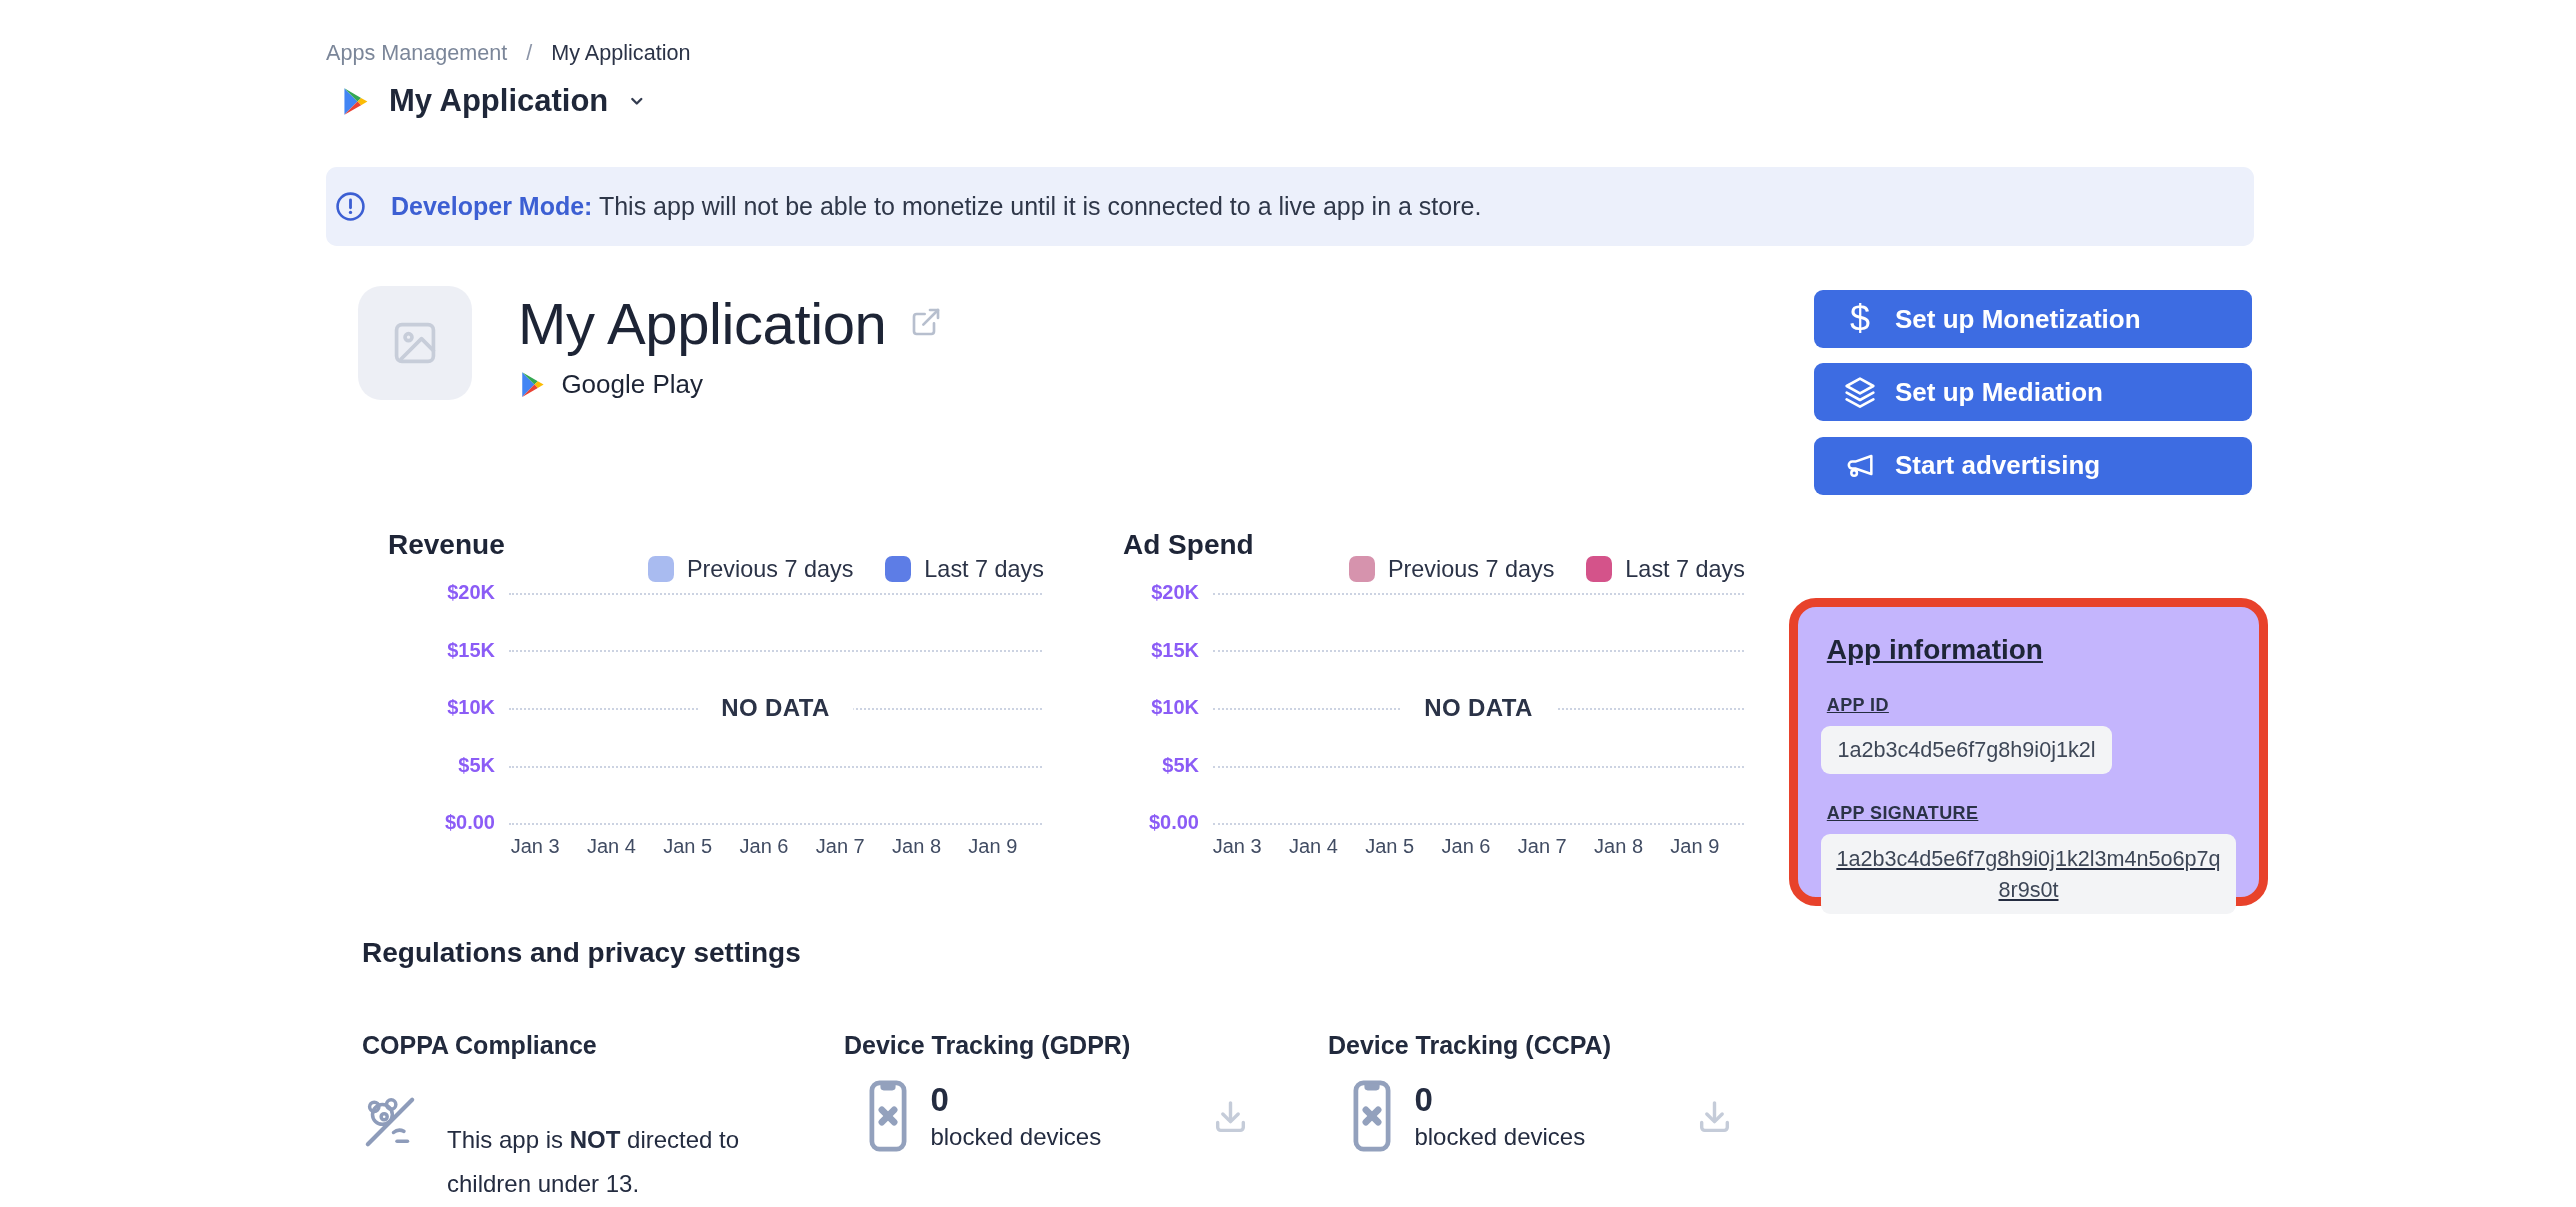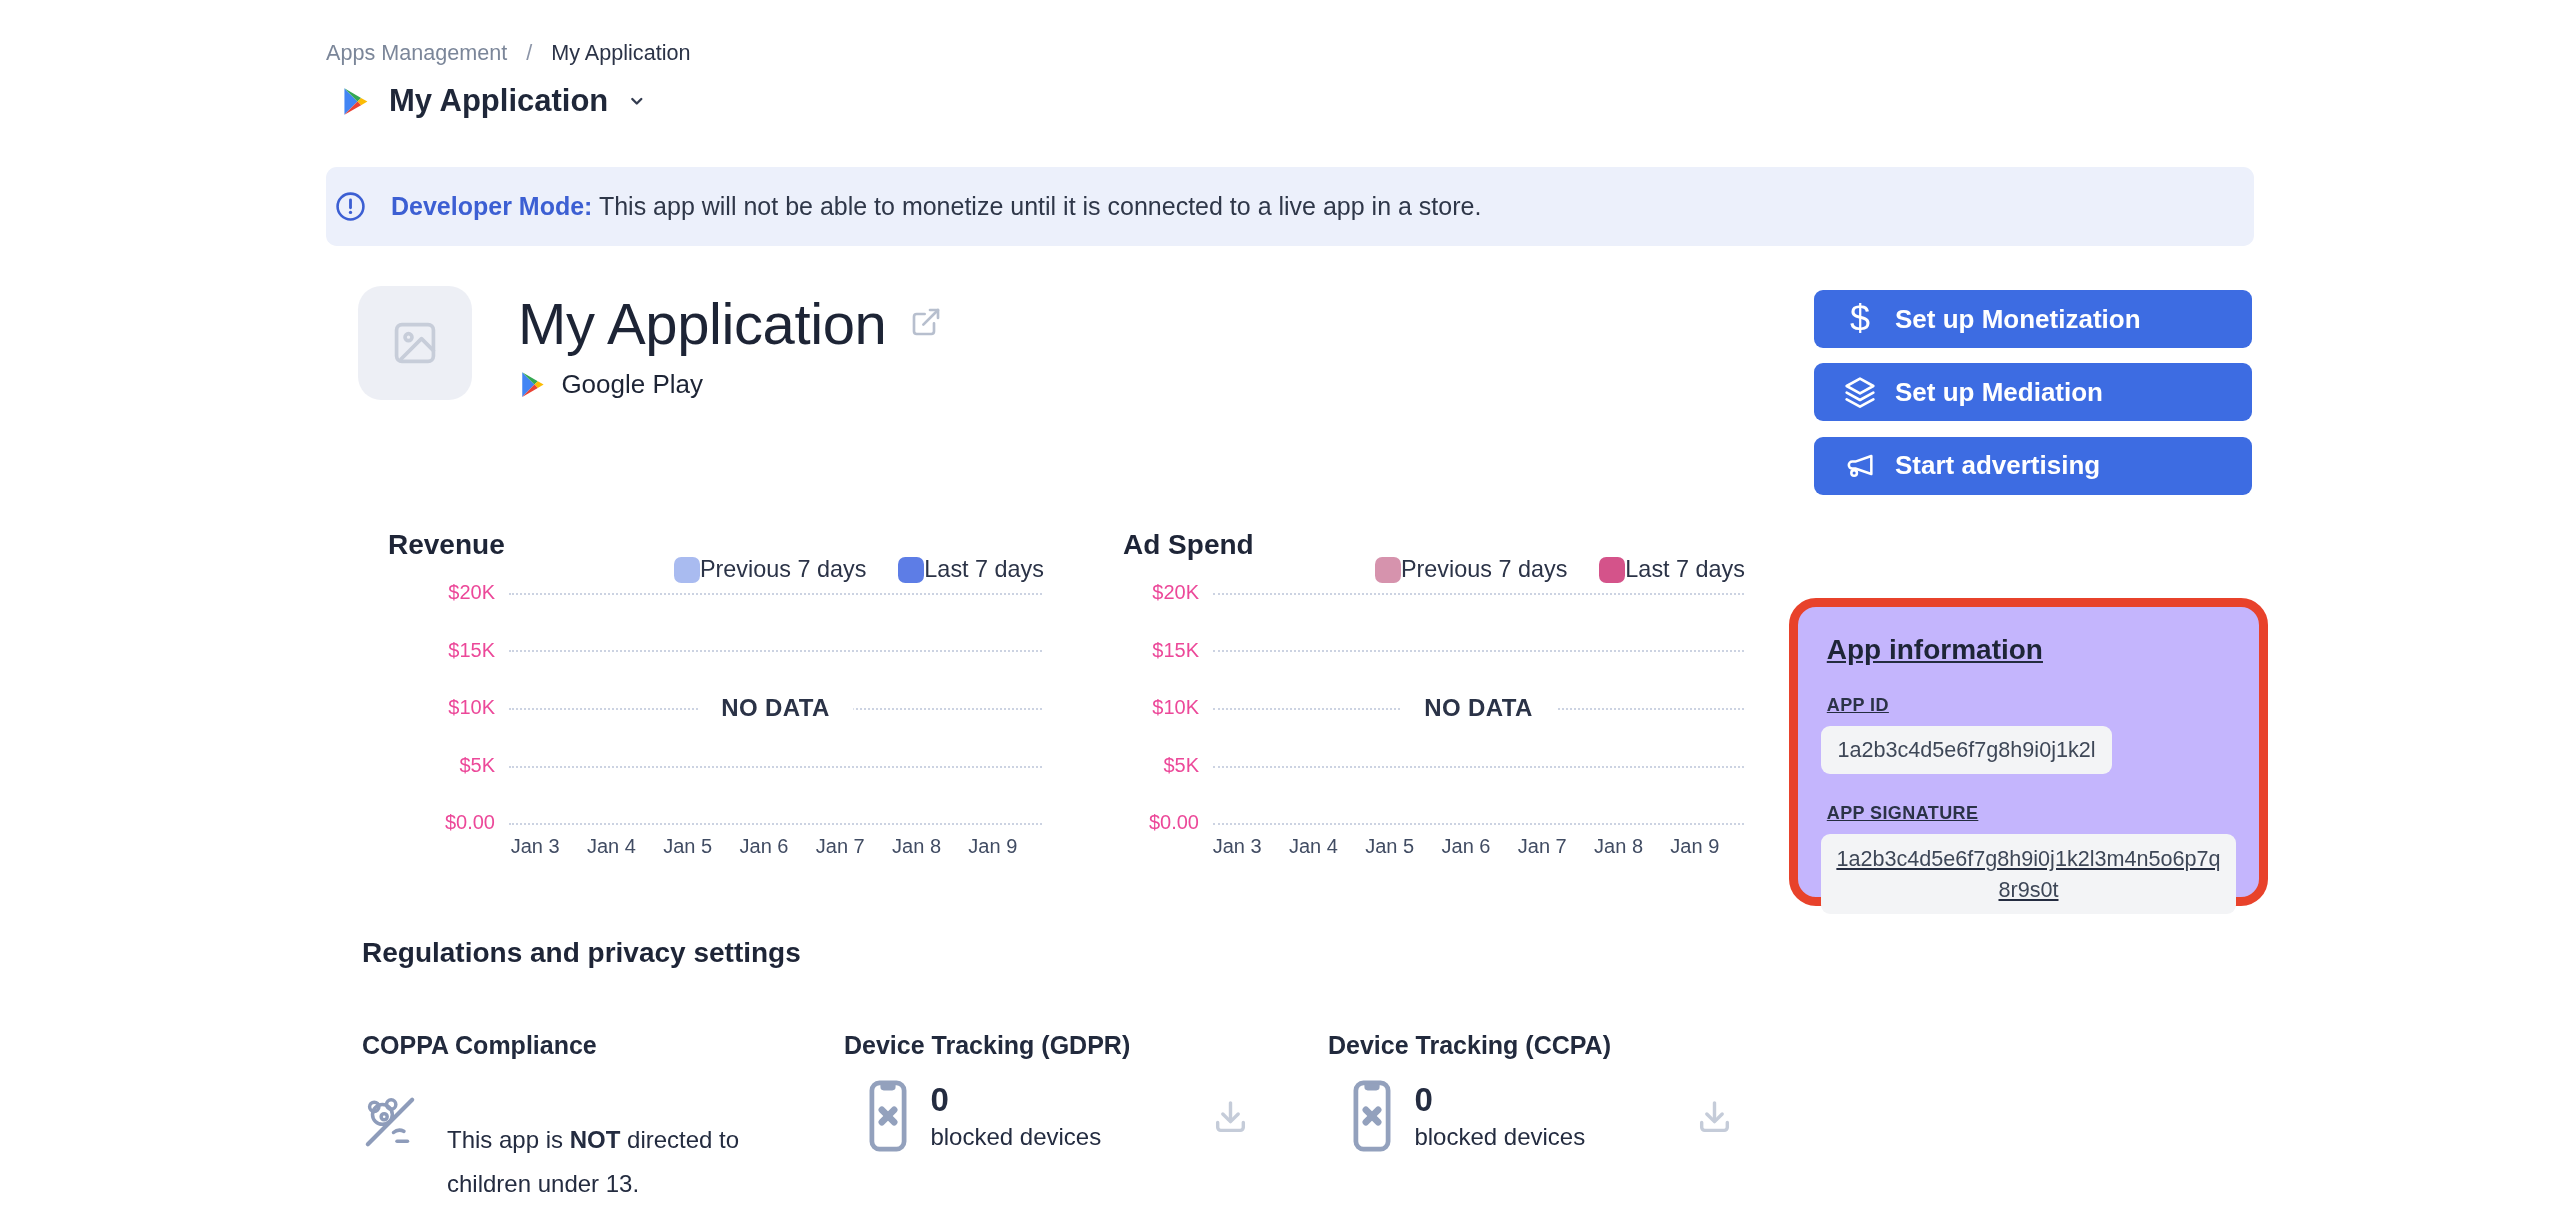--- a/index.html
+++ b/index.html
@@ -40,29 +40,29 @@
   .btn .ico{width:34px;display:flex;justify-content:center;align-items:center;}
   .dollar{font-size:36px;font-weight:400;line-height:34px;}
 
   
   .chart{position:absolute;top:529px;height:342px;}
   #chart-revenue{left:388px;width:656px;}
   #chart-adspend{left:1123px;width:622px;}
   .chart-header{display:flex;justify-content:space-between;align-items:center;height:32px;}
   .chart-title{font-size:28px;font-weight:700;color:#1e2537;}
   .legend{display:flex;gap:32px;}
-  .legend-item{display:flex;align-items:flex-end;gap:0;font-size:23.4px;color:#2b3347;margin-top:48px;}
+  .legend-item{display:flex;align-items:flex-start;gap:13px;font-size:23.4px;color:#2b3347;margin-top:48px;}
   .swatch{width:26px;height:26px;border-radius:7.2px;}
   .gridline{position:absolute;border-top:2.7px dotted #ccd3e2;}
   #chart-revenue .gridline{left:121px;width:533px;}
   #chart-adspend .gridline{left:90px;width:531px;}
   .g1{top:64px}.g2{top:121px}.g3{top:179px}.g4{top:237px}.g5{top:294px}
   .gridline .nodata{position:absolute;left:50%;top:-1.8px;transform:translate(-50%,-50%);background:#fff;
         padding:0 23.4px;font-size:24px;font-weight:700;color:#2b3347;letter-spacing:0.4px;white-space:nowrap;}
-  .ylabel{position:absolute;text-align:right;font-size:20px;font-weight:400;color:#ec4899;left:0;}
+  .ylabel{position:absolute;text-align:right;font-size:20px;font-weight:700;color:#8b5cf6;left:0;}
   #chart-revenue .ylabel{width:107px;}
   #chart-adspend .ylabel{width:76px;}
   .y1{top:52px}.y2{top:110px}.y3{top:167px}.y4{top:225px}.y5{top:282px}
   .xlabels{position:absolute;top:306px;display:flex;}
   #chart-revenue .xlabels{left:109px;width:534px;}
   #chart-adspend .xlabels{left:76px;width:534px;}
   .xlabels span{flex:1;text-align:center;font-size:20px;color:#414c63;}
 
   
   .appinfo{position:absolute;left:1789px;top:598px;width:479px;height:308px;box-sizing:border-box;

